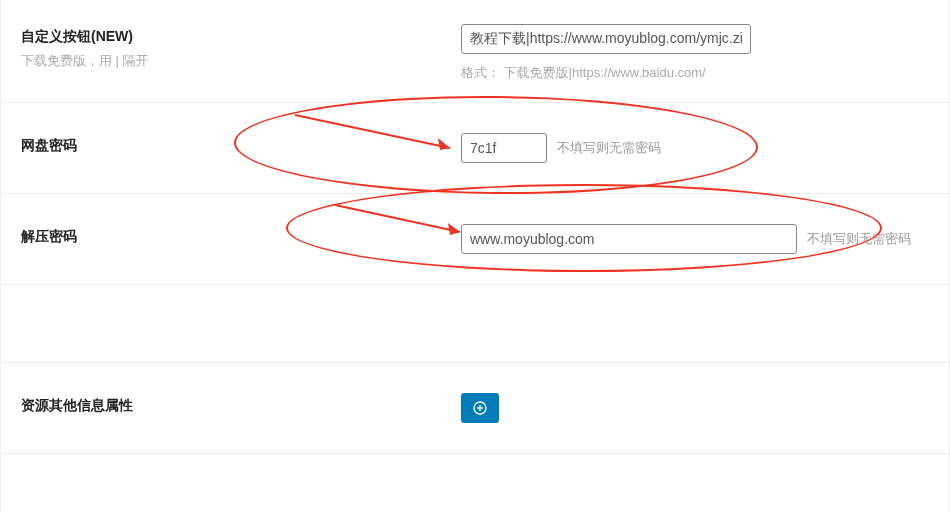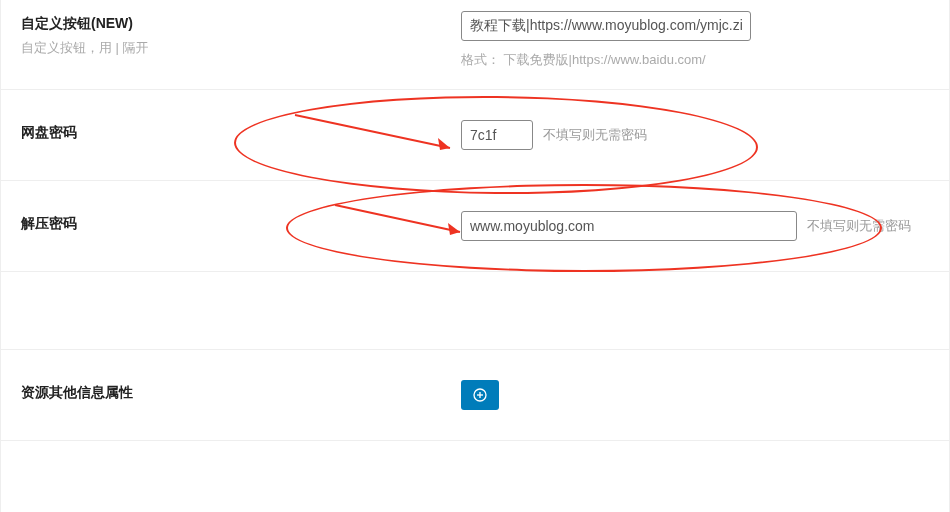--- a/index.html
+++ b/index.html
@@ -13,21 +13,21 @@
       position: relative;
     }
     .form-container {
       border-left: 1px solid #eee;
       border-right: 1px solid #eee;
     }
     .form-row {
       display: flex;
       align-items: flex-start;
       border-bottom: 1px solid #eee;
-      padding: 11px 10px 20px 20px;
+      padding: 24px 10px 20px 20px;
       min-height: 78px;
     }
     .form-row.tall {
       padding-top: 30px;
       padding-bottom: 30px;
     }
     .label-col {
       width: 440px;
       flex-shrink: 0;
       padding-top: 4px;
@@ -52,21 +52,21 @@
     .text-input {
       border: 1px solid #888;
       padding: 6px 8px;
       font-size: 14px;
       color: #555;
       height: 30px;
       border-radius: 3px;
       font-family: inherit;
     }
     .text-input.w-290 { width: 290px; }
-    .text-input.w-90  { width: 72px;  }
+    .text-input.w-90  { width: 86px;  }
     .text-input.w-400 { width: 336px; }
     .hint-below {
       font-size: 13px;
       color: #aaa;
       width: 100%;
       margin-top: 0;
     }
     .hint-right {
       font-size: 13px;
       color: #999;
@@ -115,21 +115,21 @@
     }
   </style>
 </head>
 <body>
 
 <div class="form-container">
 
   <div class="form-row">
     <div class="label-col">
       <div class="label-main">自定义按钮(NEW)</div>
-      <div class="label-sub">自定义按钮，用 | 隔开</div>
+      <div class="label-sub">下载免费版，用 | 隔开</div>
     </div>
     <div class="input-col">
       <input class="text-input w-290" type="text" value="教程下载|https://www.moyublog.com/ymjc.zip" style="">
       <div class="hint-below">格式：  下载免费版|https://www.baidu.com/</div>
     </div>
   </div>
 
   <div class="form-row tall">
     <div class="label-col">
       <div class="label-main">网盘密码</div>

